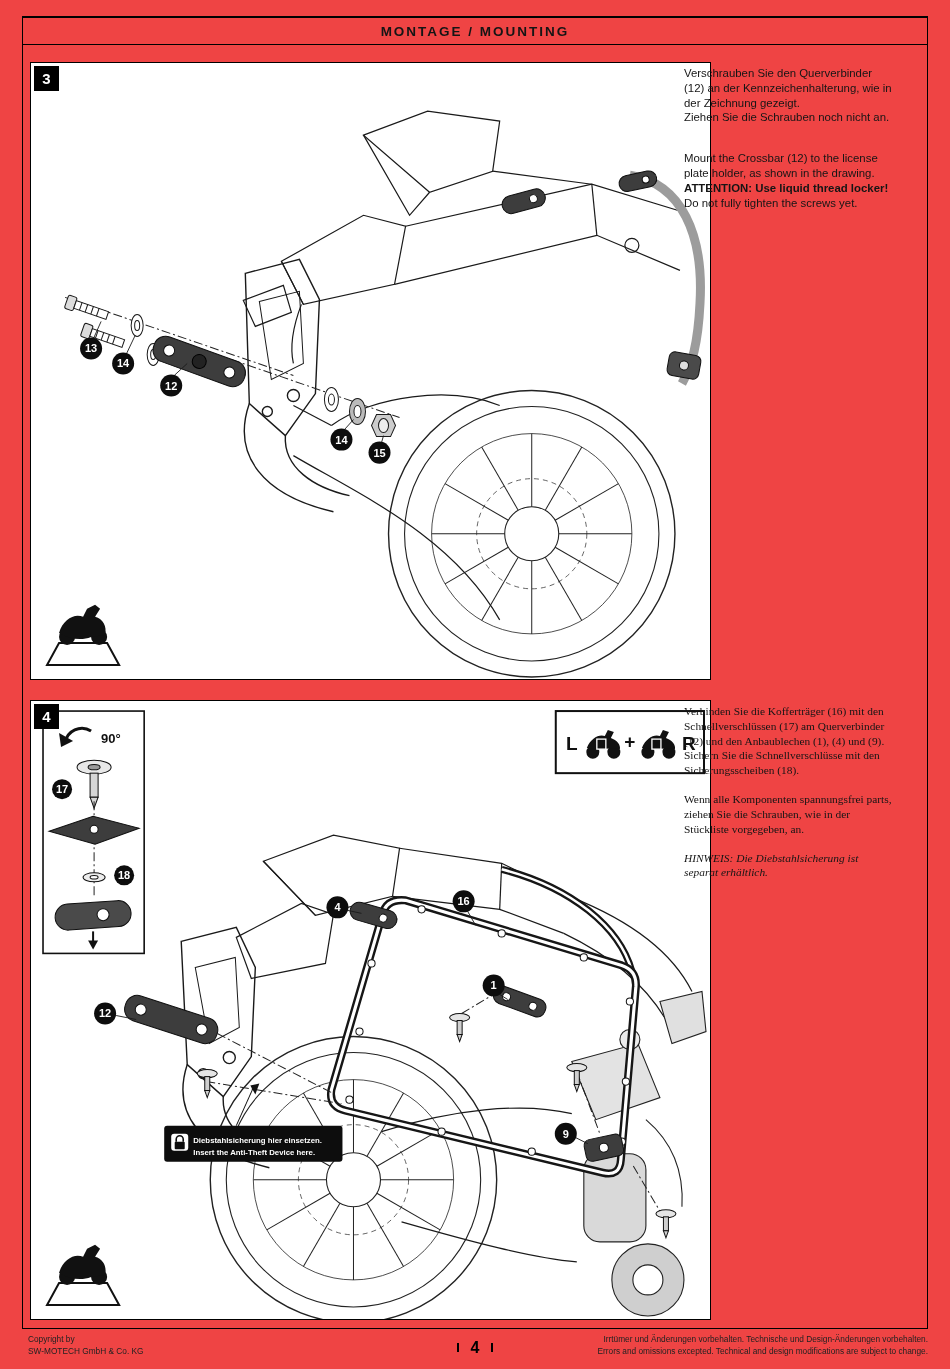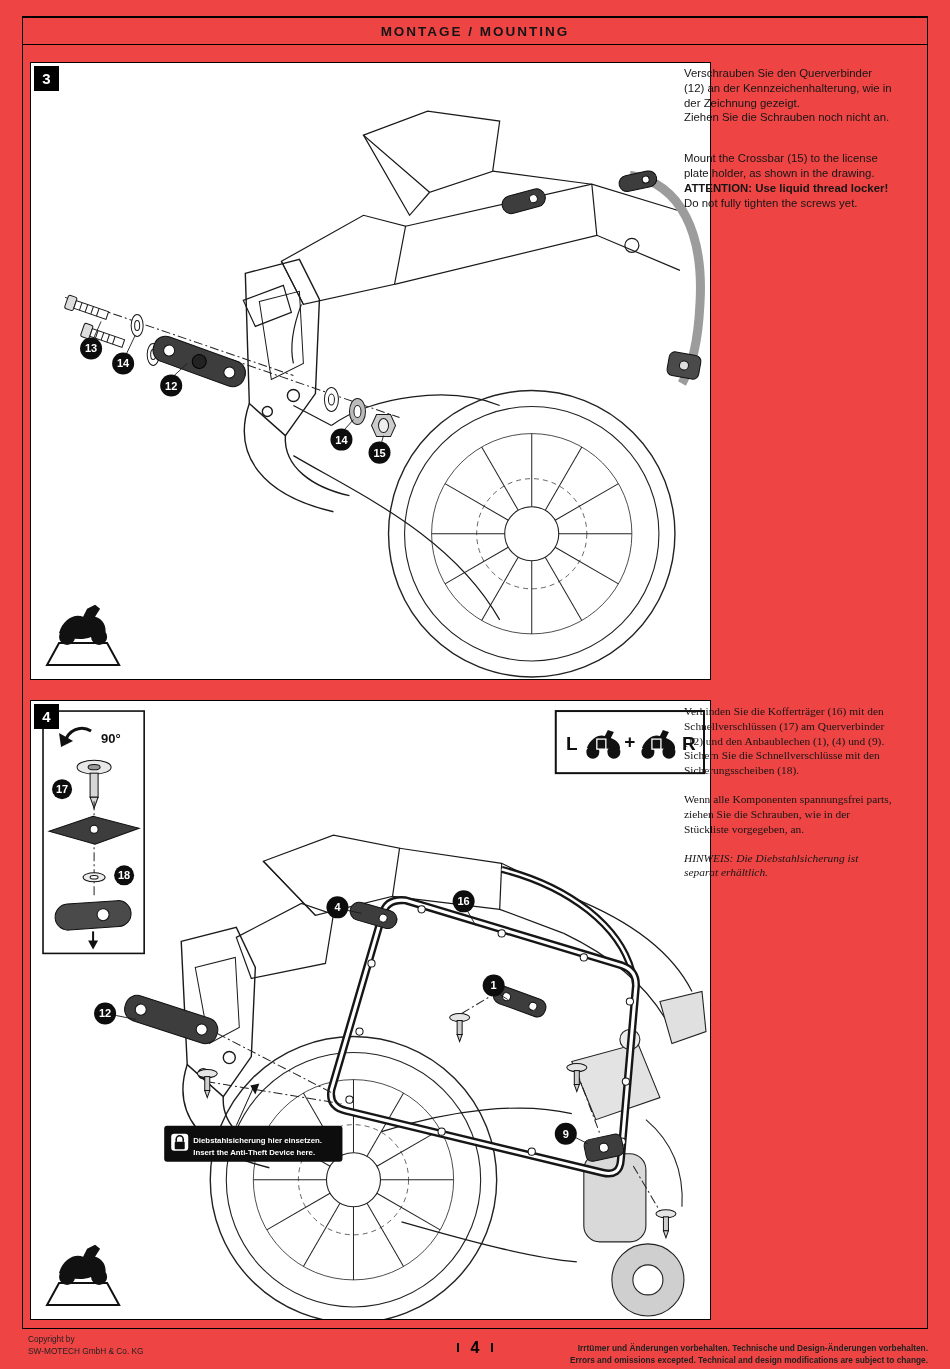--- a/index.html
+++ b/index.html
@@ -26,21 +26,21 @@
   .textcol p { margin:0; }
   .tblock { margin-bottom:26px; }
   .bold { font-weight:700; }
   .note { font-style:italic; }
   .col4 .para { margin-bottom:14px; }
   .col4 .tblock { margin-bottom:24px;font-family:Liberation Serif, serif; }
 
   .footer { position:absolute; left:22px; top:1333px; width:906px;
             font-size:8.3px; line-height:1.45; color:#222; }
   .f-left  { position:absolute; left:6px; top:0; }
-  .f-right { position:absolute; right:0; top:9px; text-align:right;font-weight:bold; }
+  .f-right { position:absolute; right:0; top:0; text-align:right; }
   .f-center{ position:absolute; left:0; right:0; top:3px; text-align:center; }
   .pnum { font-size:16px; font-weight:700; color:#000; vertical-align:middle; }
   .tick { display:inline-block; width:1.5px; height:9px; background:#000;
           margin:0 12px; vertical-align:middle; }
 
   
   .ln   { fill:none; stroke:#1a1a1a; stroke-width:1.2; }
   .ln15 { fill:none; stroke:#1a1a1a; stroke-width:1.4; }
   .rail { fill:none; stroke:#9c9c9c; stroke-width:9; }
   .axis line, line.axisl { stroke:#222; stroke-width:1; stroke-dasharray:9 3 2 3; }
@@ -236,21 +236,21 @@
       <use href="#moto-stand-g" x="12" y="533"></use>
     </svg>
   </section>
 
   <aside class="textcol col3">
     <div class="tblock">
       <p>Verschrauben Sie den Querverbinder (12) an der Kennzeichenhalterung, wie in der Zeichnung gezeigt.</p>
       <p>Ziehen Sie die Schrauben noch nicht an.</p>
     </div>
     <div class="tblock">
-      <p>Mount the Crossbar (15) to the license plate holder, as shown in the drawing.</p>
+      <p>Mount the Crossbar (12) to the license plate holder, as shown in the drawing.</p>
       <p class="bold">ATTENTION: Use liquid thread locker!</p>
       <p>Do not fully tighten the screws yet.</p>
     </div>
   </aside>
 
   <section class="panel panel4">
     <div class="step-badge">4</div>
     <svg class="drawing" viewBox="0 0 678 617">
       <g class="ln">
         <path d="M232,160 L302,134 L368,147 L361,195 L284,214 Z"></path>

